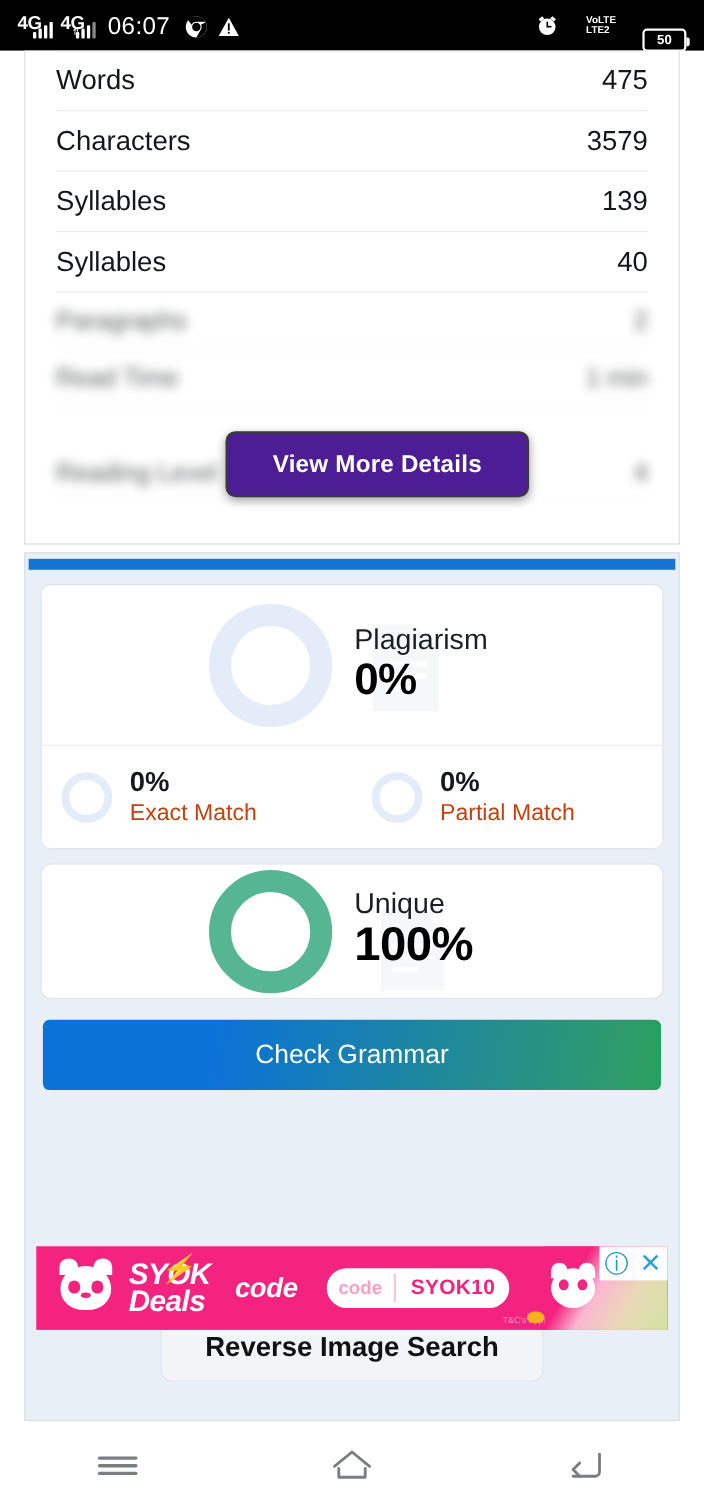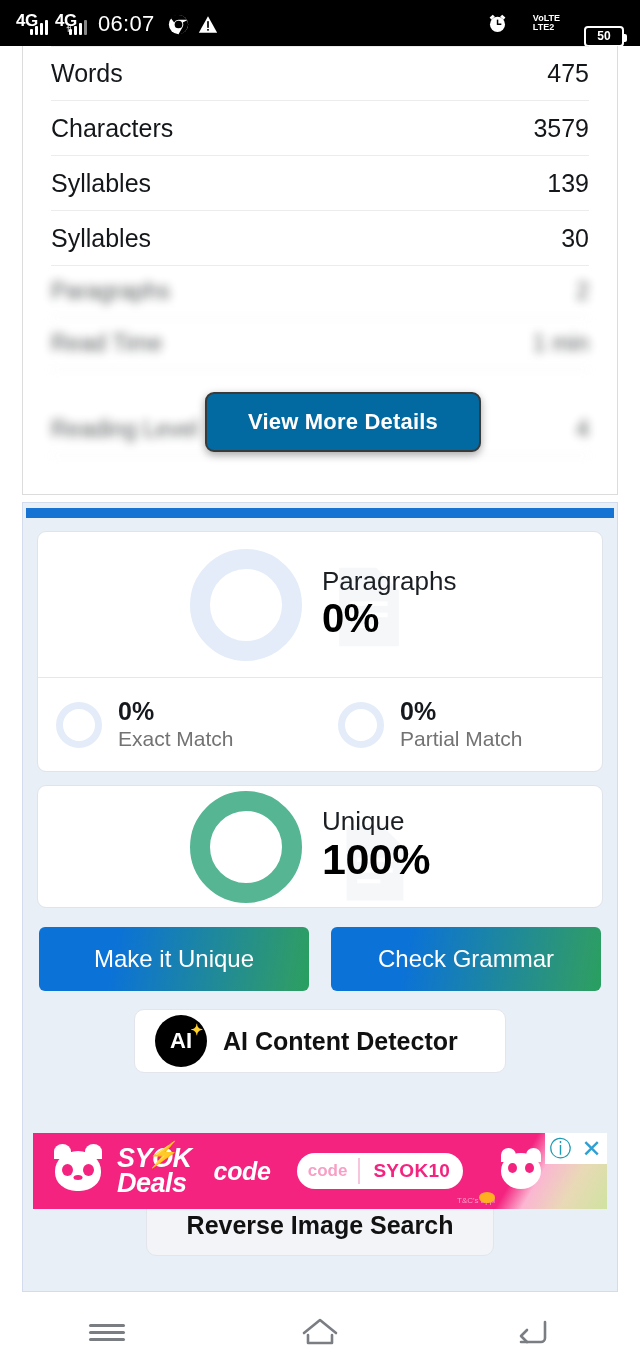--- a/index.html
+++ b/index.html
@@ -51,21 +51,21 @@
     border-bottom:1px solid #ececec; font-size:25px; color:#14171a; font-weight:400;
   }
   .stat-row:first-child { border-top:1px solid #ececec; }
   .stat-val { font-weight:400; }
   .blurred { filter: blur(5px); opacity:.72; }
   .blur-row { height:52px; display:flex; align-items:center; justify-content:space-between;
               border-bottom:1px solid #ececec; font-size:23px; color:#14171a; }
   .blur-gap { height:34px; }
   .view-more {
     position:absolute; left:182px; top:346px; width:276px; height:60px;
-    background:#0369a1; color:#fff; border:2px solid #3a3a3a; border-radius:9px;
+    background:#4c1d95; color:#fff; border:2px solid #3a3a3a; border-radius:9px;
     display:flex; align-items:center; justify-content:center;
     font-size:22px; font-weight:700; letter-spacing:.2px;
     box-shadow:0 3px 9px rgba(0,0,0,.35);
   }
 
   
   .results {
     position:absolute; top:502px; left:22px; width:596px; height:790px;
     background:#e9eff7; border:1px solid #d3dced; overflow:hidden;
   }
@@ -86,21 +86,21 @@
   .metric-label { font-size:26px; color:#1b1f23; font-weight:500; line-height:1.05; }
   .metric-value { font-size:40px; color:#000; font-weight:800; letter-spacing:-.5px; line-height:1.15; }
   .metric-value.big { font-size:43px; }
   .watermark {
     position:absolute; z-index:1; opacity:.08; pointer-events:none;
   }
   .divider-h { height:1px; background:#e4e8ee; margin:0; }
   .sub-row { display:flex; height:93px; }
   .sub-cell { flex:1; display:flex; align-items:center; padding-left:18px; gap:16px; }
   .sub-val { font-size:25px; font-weight:700; color:#15181c; line-height:1.15; }
-  .sub-lbl { font-size:21px; color:#737373; line-height:1.25; }
+  .sub-lbl { font-size:21px; color:#c2410c; line-height:1.25; }
 
   .cta-row { display:flex; gap:22px; margin:19px 16px 0 16px; }
   .cta {
     flex:1; height:64px; border-radius:6px; border:none; cursor:pointer;
     background:linear-gradient(100deg,#0b72d8 0%, #0b72d8 28%, #2e9a6d 92%, #27a05f 100%);
     color:#fff; font-size:24px; font-family:"Liberation Sans", sans-serif;
     display:flex; align-items:center; justify-content:center;
   }
 
   .tool-card {
@@ -257,21 +257,21 @@
       <div class="stat-row">
         <span>Characters</span>
         <span class="stat-val">3579</span>
       </div>
       <div class="stat-row">
         <span>Syllables</span>
         <span class="stat-val">139</span>
       </div>
       <div class="stat-row">
         <span>Syllables</span>
-        <span class="stat-val">30</span>
+        <span class="stat-val">40</span>
       </div>
 
       <div class="blurred">
         <div class="blur-row">
           <span>Paragraphs</span>
           <span>2</span>
         </div>
         <div class="blur-row">
           <span>Read Time</span>
           <span>1 min</span>
@@ -293,21 +293,21 @@
     <div class="panel-card">
       <div class="donut-area">
         <div class="donut donut-lg"></div>
         <svg class="watermark" style="left:292px; top:32px;" width="78" height="86" viewBox="0 0 40 46">
           <path d="M4 2h20l12 12v30H4z" fill="#8fa6c2"></path>
           <rect x="10" y="20" width="20" height="2.4" fill="#fff"></rect>
           <rect x="10" y="26" width="20" height="2.4" fill="#fff"></rect>
           <rect x="10" y="32" width="13" height="2.4" fill="#fff"></rect>
         </svg>
         <div class="metric-text">
-          <div class="metric-label">Paragraphs</div>
+          <div class="metric-label">Plagiarism</div>
           <div class="metric-value">0%</div>
         </div>
       </div>
       <div class="divider-h"></div>
       <div class="sub-row">
         <div class="sub-cell">
           <div class="donut donut-sm"></div>
           <div>
             <div class="sub-val">0%</div>
             <div class="sub-lbl">Exact Match</div>
@@ -333,31 +333,23 @@
           <rect x="10" y="32" width="13" height="2.4" fill="#fff"></rect>
         </svg>
         <div class="metric-text">
           <div class="metric-label">Unique</div>
           <div class="metric-value big">100%</div>
         </div>
       </div>
     </div>
 
     <div class="cta-row">
-      <button class="cta">Make it Unique</button>
       <button class="cta">Check Grammar</button>
     </div>
 
-    <div class="tool-card">
-      <span class="ai-badge">
-        <span>AI</span>
-        <span class="spark">✦</span>
-      </span>
-      <span class="tool-label">AI Content Detector</span>
-    </div>
   </div>
 
   <div class="tool-card2">
     <span class="tool-label">Reverse Image Search</span>
   </div>
 
   <div class="ad">
     <div class="ad-panda">
       <span class="panda-eye l"></span>
       <span class="panda-eye r"></span>

